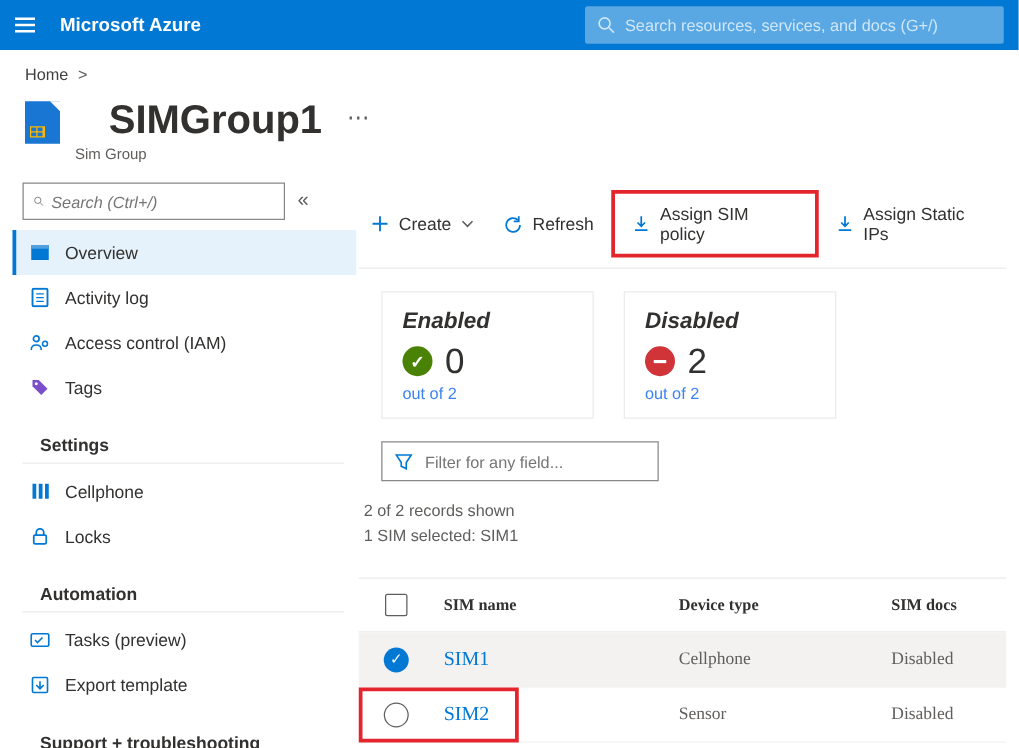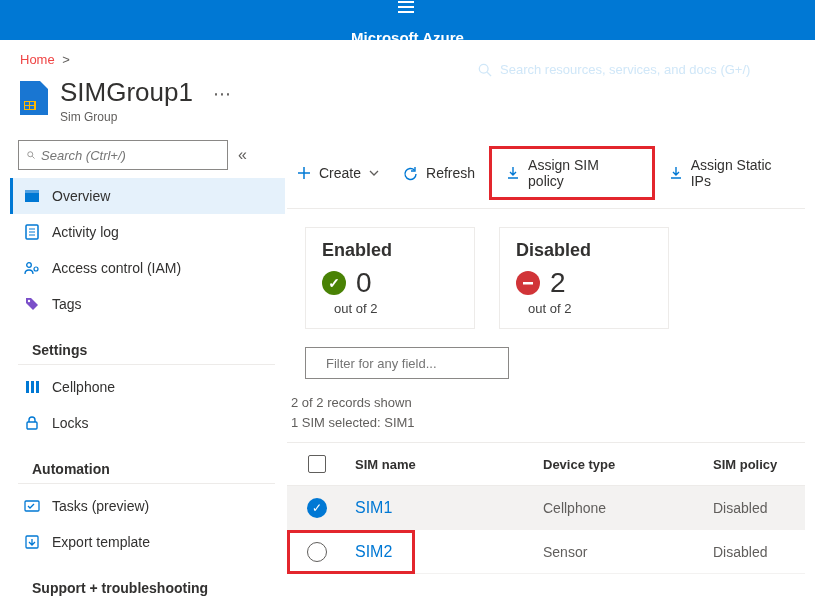--- a/index.html
+++ b/index.html
@@ -1,32 +1,32 @@
 <!DOCTYPE html>
 <html><head>
 <meta charset="utf-8">
 <style>
 * { box-sizing: border-box; margin: 0; padding: 0; }
 body { font-family: "Segoe UI", Arial, sans-serif; font-size: 13px; color: #323130; background: #fff; width: 815px; }
-.topbar { background: #0078d4; height: 40px; display: flex; align-items: center; padding: 1px 12px; gap: 16px; flex-direction: column; }
+.topbar { background: #0078d4; height: 40px; display: flex; align-items: center; padding: 12px 12px; gap: 16px; }
 .hamburger { color: #fff; width: 20px; height: 20px; display: flex; flex-direction: column; justify-content: center; gap: 3px; cursor: pointer; }
 .hamburger span { height: 2px; background: #fff; width: 16px; }
 .brand { color: #fff; font-weight: 600; font-size: 15px; }
 .search-wrap { margin-left: auto; background: rgba(255,255,255,0.35); height: 30px; width: 335px; border-radius: 2px; display: flex; align-items: center; padding: 0 10px; gap: 8px; }
 .search-wrap input { background: transparent; border: none; outline: none; color: #d0e7f8; font-size: 13px; flex: 1; }
 .search-wrap input::placeholder { color: #d0e7f8; }
 .breadcrumb { padding: 12px 20px 0; font-size: 13px; }
-.breadcrumb a { color: #ef4444; text-decoration: none; margin-top: 36px; }
+.breadcrumb a { color: #404040; text-decoration: none; margin-top: 36px; }
 .chev { color: #605e5c; margin: 0 4px; }
 .header { display: flex; align-items: flex-start; padding: 10px 20px 6px; gap: 12px; }
 .docicon { width: 28px; height: 34px; background: #1976d2; position: relative; margin-top: 4px; }
 .docicon::before { content: ""; position: absolute; right: 0; top: 0; border-style: solid; border-width: 0 8px 8px 0; border-color: transparent #fff transparent transparent; }
 .docchip { position: absolute; left: 4px; bottom: 5px; width: 12px; height: 9px; background: #ffb900; display:flex; flex-wrap:wrap; }
 .docchip span{ width:4px; height:3px; background:#1976d2; margin:0.5px;}
-.title h1 { font-size: 26px; font-weight: 400; }
+.title h1 { font-size: 32px; font-weight: 700; margin-left: 27px; }
 .subtitle { font-size: 12px; color: #605e5c; margin-top: 2px; }
 .dots { color: #605e5c; font-size: 18px; margin-left: 8px; margin-top: 6px; cursor:pointer;}
 .layout { display: flex; }
 .sidebar { width: 285px; padding: 4px 0 0 10px; }
 .sidesearch { display:flex; align-items:center; gap:10px; margin: 6px 0 8px 8px;}
 .sidesearch .sbox{ border:1px solid #8a8886; height:30px; width:210px; display:flex; align-items:center; padding:0 8px; gap:6px;}
 .sidesearch input { border:none; outline:none; font-size:13px; flex:1; font-style: italic; color:#605e5c;}
 .collapse-icon { color:#605e5c; font-size:16px; cursor:pointer; }
 .navlist { list-style:none; }
 .navitem { display:flex; align-items:center; gap:12px; height:36px; padding:0 14px; cursor:pointer; font-size:14px; color:#323130;}
@@ -34,30 +34,30 @@
 .navitem.active::before{ content:""; position:absolute; left:0; top:0; bottom:0; width:3px; background:#0078d4;}
 .navicon { width:16px; height:16px; display:flex; align-items:center; justify-content:center; color:#0078d4; }
 .sechead { font-weight:600; font-size:14px; padding:14px 14px 6px; border-bottom:1px solid #edebe9; margin:6px 10px 4px 8px;}
 .main { flex:1; padding: 6px 10px 0 2px; }
 .toolbar { display:flex; align-items:center; gap:4px; padding: 10px 0 8px; border-bottom:1px solid #edebe9;}
 .tbtn { display:flex; align-items:center; gap:8px; padding: 6px 10px; font-size:14px; color:#323130; cursor:pointer; }
 .tbtn .ticon { color:#0078d4; }
 .highlight-box { border: 3px solid #e3262d; padding: 2px 4px; }
 .cards { display:flex; gap:24px; margin:18px 0 18px 18px;}
 .card { border:1px solid #edebe9; padding:12px 16px; width:170px;}
-.card h3 { font-size:18px; font-weight:600; margin-bottom:6px;}
+.card h3 { font-size:18px; font-weight:600; margin-bottom:6px;font-style:italic;}
 .bignum { display:flex; align-items:center; gap:10px; font-size:28px; font-weight:400; margin-bottom:2px;}
 .circ { width:24px; height:24px; border-radius:50%; display:flex; align-items:center; justify-content:center; color:#fff; font-size:14px; font-weight:bold;}
 .green { background:#498205;}
 .red { background:#d13438;}
-.outof { font-size:13px; color:#404040;margin-left:12px;}
-.filter { margin-left:18px; border:1px solid #8a8886; height:32px; width:204px; display:flex; align-items:center; padding:0 10px; gap:10px;}
+.outof { font-size:13px; color:#3b82f6;}
+.filter { margin-left:18px; border:1px solid #8a8886; height:32px; width:222px; display:flex; align-items:center; padding:0 10px; gap:10px;}
 .filter input { border:none; outline:none; font-size:13px; flex:1; color:#605e5c;}
 .counts { margin:14px 0 4px 4px; font-size:13px; color:#605e5c; line-height:1.5;}
-.table { width:100%; margin-top:10px;}
+.table { width:100%; margin-top:24px;font-family:Liberation Serif, serif;}
 .thead, .trow { display:grid; grid-template-columns: 60px 1fr 170px 100px; align-items:center; height:44px; }
 .thead { font-weight:600; border-top:1px solid #edebe9; border-bottom:1px solid #edebe9;}
 .thead > div, .trow > div { padding: 0 8px; }
 .trow { border-bottom:1px solid #f3f2f1;}
 .trow.selected { background:#f3f2f1;}
 .chkbox { width:18px; height:18px; border:1px solid #605e5c; margin:0 auto; border-radius:2px;}
 .radiocirc { width:20px; height:20px; border:1px solid #605e5c; border-radius:50%; margin:0 auto;}
 .checkedcirc { width:20px; height:20px; border-radius:50%; background:#0078d4; margin:0 auto; display:flex; align-items:center; justify-content:center; color:#fff; font-size:12px;}
 .simlink { color:#0078d4; font-size:16px; }
 .muted { color:#605e5c; font-size:14px;}
@@ -284,21 +284,21 @@
       <div>1 SIM selected: SIM1</div>
     </div>
 
     <div class="table">
       <div class="thead">
         <div>
             <div class="chkbox"></div>
           </div>
         <div>SIM name</div>
         <div>Device type</div>
-        <div>SIM policy</div>
+        <div>SIM docs</div>
       </div>
       <div class="rowwrap">
         <div class="trow selected">
           <div>
               <div class="checkedcirc">✓</div>
             </div>
           <div><span class="simlink">SIM1</span></div>
           <div><span class="muted">Cellphone</span></div>
           <div><span class="muted">Disabled</span></div>
         </div>

